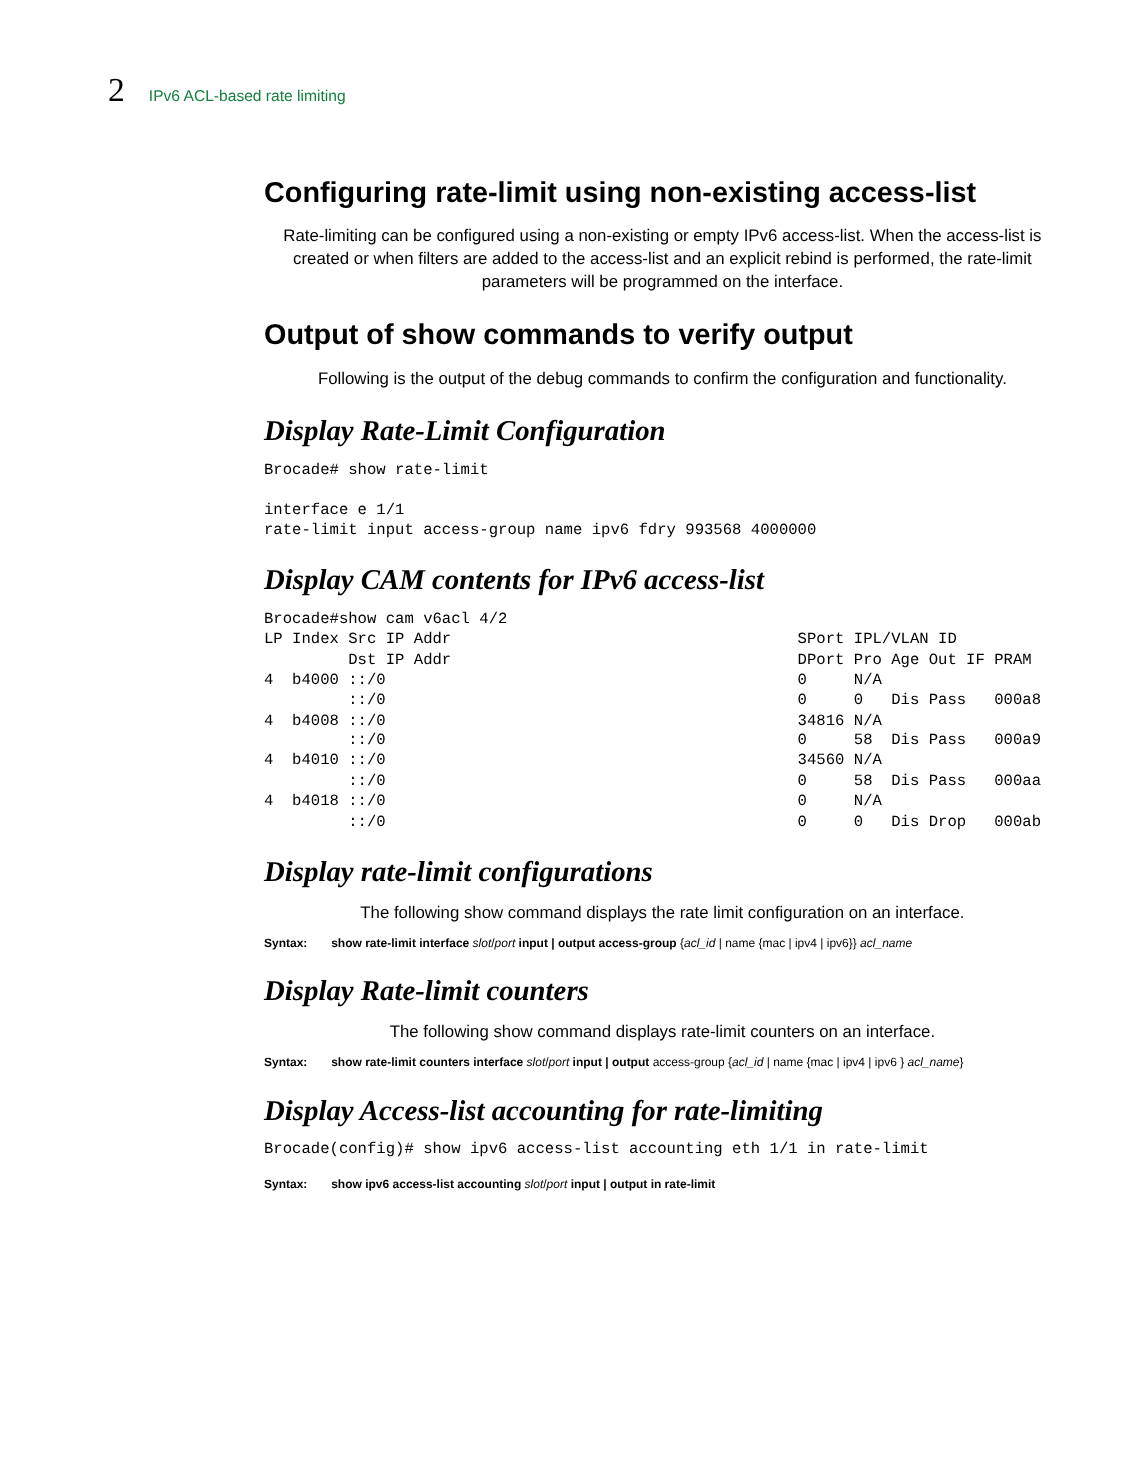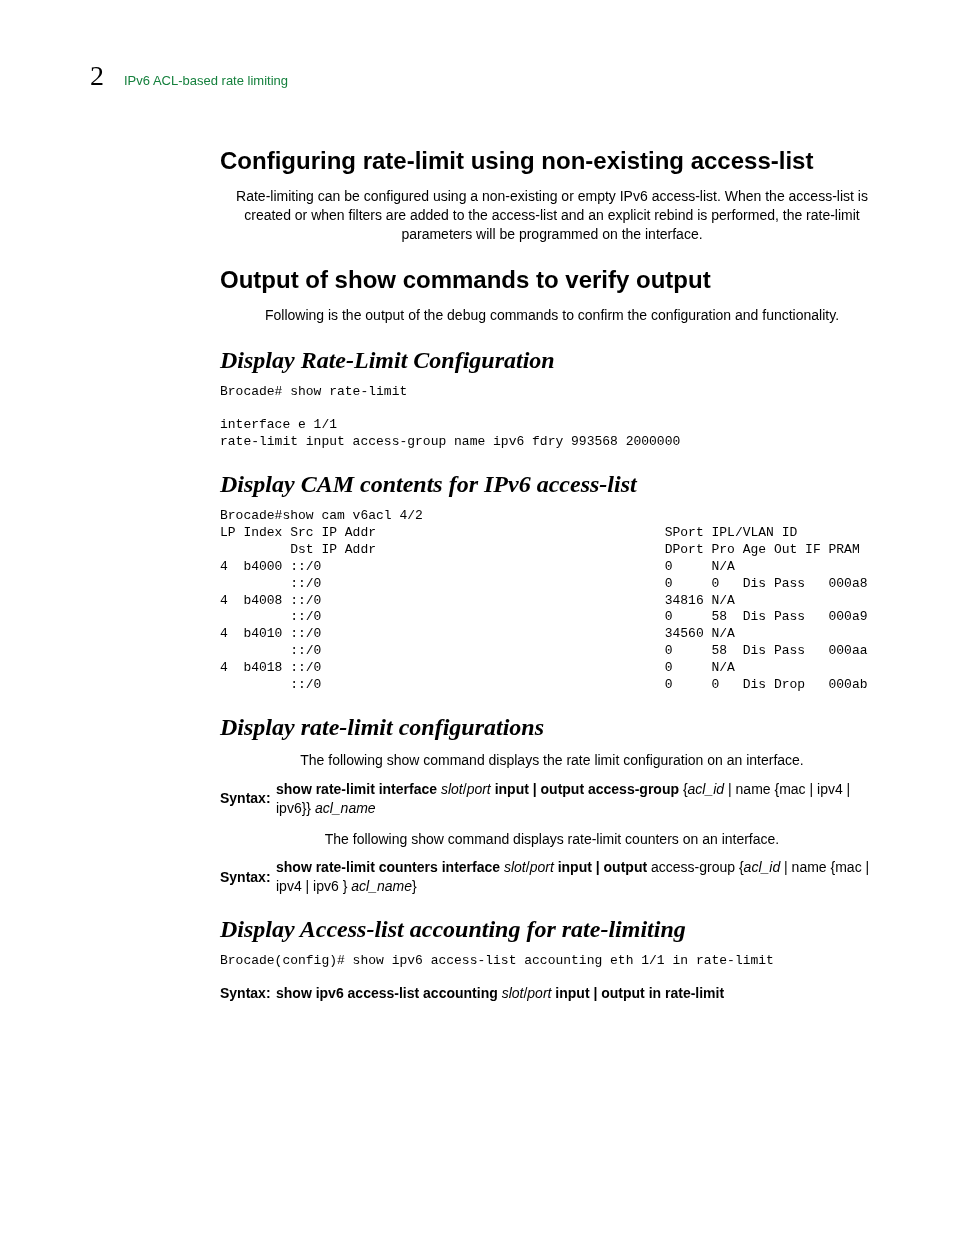--- a/index.html
+++ b/index.html
@@ -53,21 +53,21 @@
   }
   pre.code {
     font-family: 'Courier New', Courier, monospace;
     font-size: 13px;
     white-space: pre;
     line-height: 1.3;
     margin: 0 0 10px 0;
   }
   .syntax-block {
     display: flex;
-    font-size: 14px;
+    font-size: 10px;
     line-height: 1.35;
     margin: 8px 0 12px 0;
     align-items: center;
   }
   .syntax-label {
     font-weight: bold;
     flex: 0 0 56px;
   }
   .syntax-body {
     flex: 1;
@@ -91,21 +91,21 @@
     <h2 class="sec">Configuring rate-limit using non-existing access-list</h2>
     <p class="body">Rate-limiting can be configured using a non-existing or empty IPv6 access-list. When the access-list is created or when filters are added to the access-list and an explicit rebind is performed, the rate-limit parameters will be programmed on the interface.</p>
 
     <h2 class="sec sec2-gap">Output of show commands to verify output</h2>
     <p class="body">Following is the output of the debug commands to confirm the configuration and functionality.</p>
 
     <h3 class="sub">Display Rate-Limit Configuration</h3>
     <pre class="code">Brocade# show rate-limit
 
 interface e 1/1
-rate-limit input access-group name ipv6 fdry 993568 2000000</pre>
+rate-limit input access-group name ipv6 fdry 993568 4000000</pre>
 
     <h3 class="sub">Display CAM contents for IPv6 access-list</h3>
     <pre class="code">Brocade#show cam v6acl 4/2
 LP Index Src IP Addr                                     SPort IPL/VLAN ID
          Dst IP Addr                                     DPort Pro Age Out IF PRAM
 4  b4000 ::/0                                            0     N/A
          ::/0                                            0     0   Dis Pass   000a8
 4  b4008 ::/0                                            34816 N/A
          ::/0                                            0     58  Dis Pass   000a9
 4  b4010 ::/0                                            34560 N/A
@@ -115,20 +115,21 @@
 
     <h3 class="sub">Display rate-limit configurations</h3>
     <p class="body" style="margin-bottom:10px">The following show command displays the rate limit configuration on an interface.</p>
     <div class="syntax-block">
       <div class="syntax-label">Syntax:</div>
       <div class="syntax-body">
         <span class="b">show rate-limit interface </span><span class="i">slot</span><span>/</span><span class="i">port</span><span class="b">  input | output   access-group </span><span>{</span><span class="i">acl_id</span><span> | name {mac | ipv4 | ipv6}} </span><span class="i">acl_name</span>
       </div>
     </div>
 
+    <h3 class="sub">Display Rate-limit counters</h3>
     <p class="body" style="margin-bottom:10px">The following show command displays rate-limit counters on an interface.</p>
     <div class="syntax-block">
       <div class="syntax-label">Syntax:</div>
       <div class="syntax-body">
         <span class="b">show rate-limit counters interface  </span><span class="i">slot</span><span>/</span><span class="i">port</span><span class="b">  input | output </span><span>access-group {</span><span class="i">acl_id</span><span> | name {mac | ipv4 | ipv6 } </span><span class="i">acl_name</span><span>}</span>
       </div>
     </div>
 
     <h3 class="sub">Display Access-list accounting for rate-limiting</h3>
     <pre class="code">Brocade(config)# show ipv6 access-list accounting eth 1/1 in rate-limit</pre>

